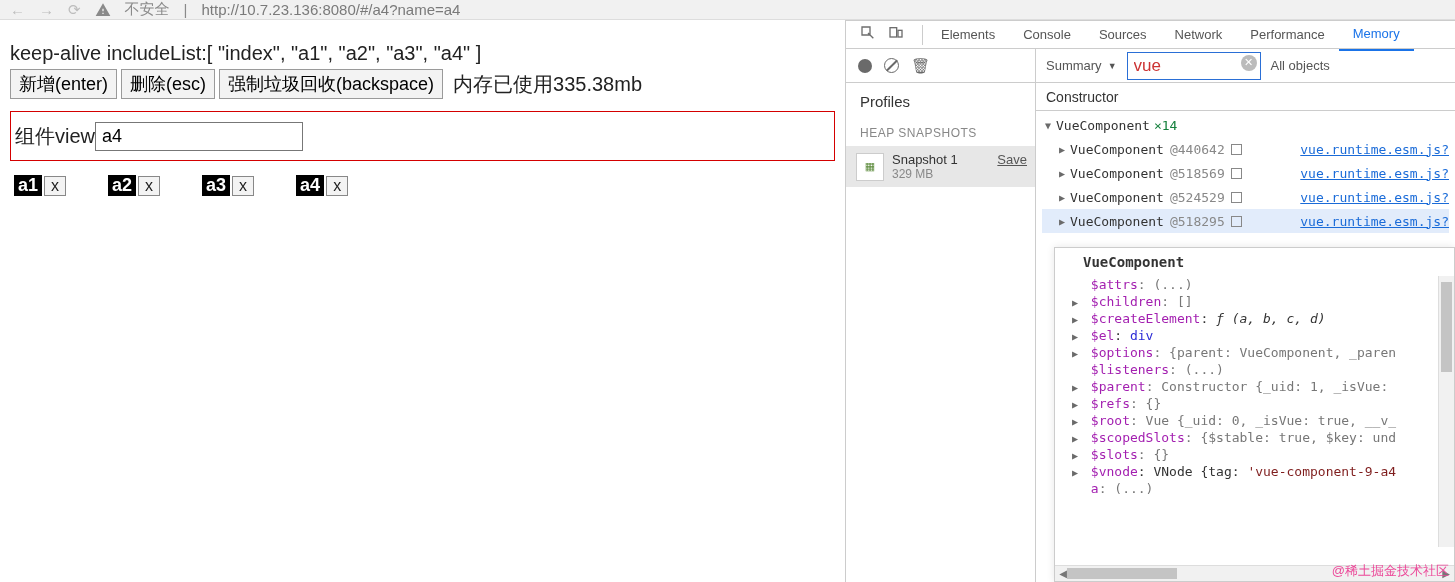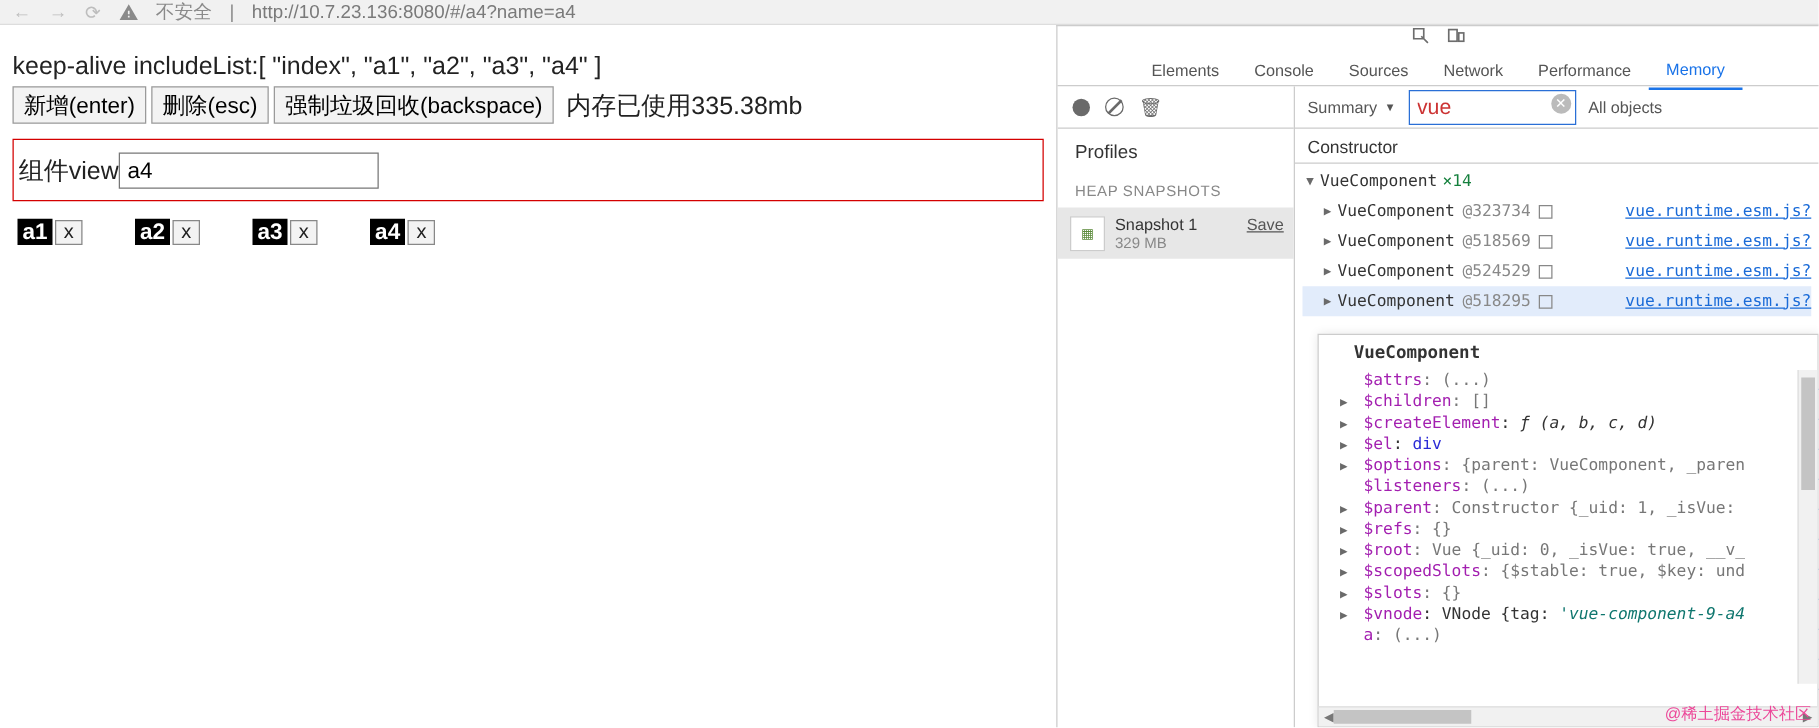--- a/index.html
+++ b/index.html
@@ -22,21 +22,21 @@
   .view-row { border:1px solid #d40000; display:flex; align-items:center; margin:12px 4px; height:50px; padding-left:4px;}
   .view-label { font-size:20px; }
   .view-input { border:1px solid #777; font-size:18px; padding:3px 6px; margin-left:0; width:208px; background:#fff; }
   .tabs-row { display:flex; gap:42px; margin:14px 0 0 8px; }
   .tab-pair { display:flex; align-items:center; }
   .tab-label { background:#000; color:#fff; font-weight:bold; font-size:18px; padding:0 4px; }
   .tab-close { border:1px solid #888; background:#f3f3f3; font-size:16px; padding:0 6px; margin-left:2px; cursor:pointer; }
 
   
   .devtools { flex:1; display:flex; flex-direction:column; border-left:1px solid #ccc; border-top:1px solid #ccc; font-family: "Segoe UI", Arial, sans-serif; font-size:13px; color:#333; }
-  .dt-tabs { height:48px; display:flex; align-items:center; border-bottom:1px solid #ccc;flex-direction:column; }
+  .dt-tabs { height:28px; display:flex; align-items:center; border-bottom:1px solid #ccc; }
   .dt-tabs .dock-icons { display:flex; gap:12px; padding:0 14px; color:#6d6d6d; }
   .dt-tabs .tab { padding:0 14px; height:32px; display:flex; align-items:center; color:#555; cursor:pointer; }
   .dt-tabs .tab.active { color:#1a73e8; border-bottom:2px solid #1a73e8; }
   .dt-tabs .sep { width:1px; height:20px; background:#ccc; margin:0 4px;}
 
   .dt-body { flex:1; display:flex; overflow:hidden; }
 
   
   .profiles-col { width:190px; border-right:1px solid #ccc; display:flex; flex-direction:column; }
   .profiles-toolbar { height:34px; display:flex; align-items:center; gap:12px; padding:0 12px; border-bottom:1px solid #ccc; }
@@ -75,21 +75,21 @@
 
   
   .prop-pane { position:absolute; left:18px; right:0; top:198px; bottom:0; border:1px solid #ccc; background:#fff; box-shadow:0 0 8px rgba(0,0,0,0.1); display:flex; flex-direction:column;}
   .prop-title { font-weight:bold; font-family: Menlo, Consolas, monospace; padding:6px 0 6px 28px; font-size:14px;}
   .prop-body { flex:1; overflow:auto; font-family: Menlo, Consolas, monospace; font-size:13px; position:relative;}
   .prop-line { padding:1px 0 1px 14px; white-space:nowrap;}
   .key { color:#a31fb0; }
   .val-gray { color:#777; }
   .val-fn { font-style:italic; color:#333;}
   .val-blue { color:#2b2bd6;}
-  .val-str { color:#0f766e;font-style:italic;}
+  .val-str { color:#7f1d1d;}
   .prop-scroll-v { position:absolute; right:0; top:0; bottom:18px; width:16px; background:#f1f1f1; border-left:1px solid #ddd;}
   .prop-scroll-v .thumb { position:absolute; left:2px; right:2px; top:6px; height:90px; background:#c4c4c4;}
   .prop-scroll-h { height:16px; background:#f1f1f1; border-top:1px solid #ddd; position:relative;}
   .prop-scroll-h .thumb { position:absolute; top:2px; bottom:2px; left:12px; width:110px; background:#c4c4c4;}
   .prop-scroll-h .arrow { position:absolute; top:0; bottom:0; width:16px; display:flex; align-items:center; justify-content:center; color:#777; font-size:10px;}
   .prop-scroll-h .arrow.left{left:0;} .prop-scroll-h .arrow.right{right:0;}
 
   
   .ghost-links { position:absolute; right:0; top:230px; font-family:Menlo,Consolas,monospace; font-size:13px; }
   .ghost-links div { color:#1a6bd8; text-decoration:underline; height:24px;}
@@ -206,21 +206,21 @@
         <div class="constructor-hdr">Constructor</div>
         <div class="obj-list" id="obj-list">
             <div class="obj-row">
               <span class="tw open">▼</span>
               <span class="cls-name">VueComponent</span>
               <span class="count">×14</span>
             </div>
             <div class="obj-row" style="padding-left: 14px;">
               <span class="tw">▶</span>
               <span class="cls-name">VueComponent</span>
-              <span class="at-id">@323734</span>
+              <span class="at-id">@440642</span>
               <span class="box-icon"></span>
               <span class="src-link">vue.runtime.esm.js?</span>
             </div>
             <div class="obj-row" style="padding-left: 14px;">
               <span class="tw">▶</span>
               <span class="cls-name">VueComponent</span>
               <span class="at-id">@518569</span>
               <span class="box-icon"></span>
               <span class="src-link">vue.runtime.esm.js?</span>
             </div>

